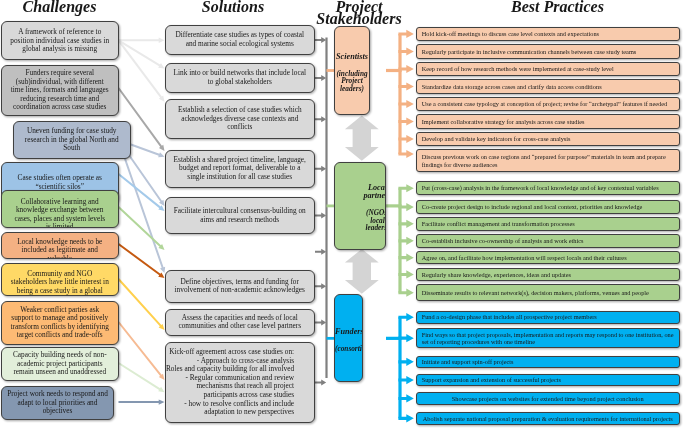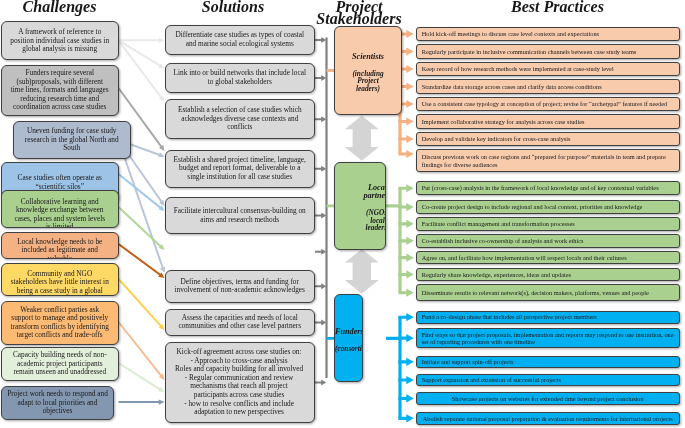--- a/index.html
+++ b/index.html
@@ -7,21 +7,21 @@
   #stage{position:absolute;left:0;top:0;width:685px;height:428px;}
   .hdr{position:absolute;font-weight:bold;text-align:center;color:#181818;font-size:16px;line-height:11.5px;font-style:italic;}
   svg.wires{position:absolute;left:0;top:0;width:685px;height:428px;}
   .box{position:absolute;box-sizing:border-box;border:1px solid #404040;border-radius:6px;
        display:flex;align-items:center;justify-content:center;text-align:center;overflow:hidden;color:#181818;
        filter:drop-shadow(1.2px 1.2px 0.8px rgba(0,0,0,0.35));}
   .tblock span{display:block;white-space:nowrap;}
   .ch{font-size:7.3px;line-height:8.45px;}
   .sol{background:#d9d9d9;font-size:7.3px;line-height:8.6px;}
   .solL{justify-content:flex-start;}
-  .solL .tblock{text-align:center;padding-left:9px;}
+  .solL .tblock{text-align:right;}
   .sh{font-style:italic;font-weight:bold;font-size:8.2px;line-height:8.4px;}
   .shblock{width:100%;position:relative;top:2px;}
   .shn{display:block;}
   .shs{display:block;font-size:7.3px;line-height:7.5px;}
   .shgap{height:8.5px;}
   .shleft .shblock{text-align:center;padding-left:11px;margin-left:24px;}
   .bp{font-size:6.3px;line-height:7.5px;border-radius:3px;}
   .bp span{padding:0 5.2px;}
   .bpl{justify-content:flex-start;text-align:left;}
   .bpc{justify-content:center;text-align:center;}
@@ -99,21 +99,21 @@
 <div class="box ch" style="left:1.0px;top:21.2px;width:117.5px;height:39.3px;background:#d9d9d9">
       <div class="tblock" style="position:relative;top:0px">
         <span class="ln">A framework of reference to</span>
         <span class="ln">position individual case studies in</span>
         <span class="ln">global analysis is missing</span>
       </div>
     </div>
 <div class="box ch" style="left:1.0px;top:64.5px;width:117.5px;height:51.7px;background:#bfbfbf">
       <div class="tblock" style="position:relative;top:0px">
         <span class="ln">Funders require several</span>
-        <span class="ln">(sub)proposals, with different</span>
+        <span class="ln">(sub)individual, with different</span>
         <span class="ln">time lines, formats and languages</span>
         <span class="ln">reducing research time and</span>
         <span class="ln">coordination across case studies</span>
       </div>
     </div>
 <div class="box ch" style="left:13px;top:121.3px;width:117.5px;height:37.7px;background:#aebacd">
       <div class="tblock" style="position:relative;top:0px">
         <span class="ln">Uneven funding for case study</span>
         <span class="ln">research in the global North and</span>
         <span class="ln">South</span>
@@ -219,21 +219,21 @@
         <span class="ln">Kick-off agreement across case studies on:</span>
         <span class="ln">- Approach to cross-case analysis</span>
         <span class="ln">Roles and capacity building for all involved</span>
         <span class="ln">- Regular communication and review</span>
         <span class="ln">mechanisms that reach all project</span>
         <span class="ln">participants across case studies</span>
         <span class="ln">- how to resolve conflicts and include</span>
         <span class="ln">adaptation to new perspectives</span>
       </div>
     </div>
-<div class="box sh " style="left:334.0px;top:26.1px;width:68px;height:88.8px;background:#f8cbad">
+<div class="box sh " style="left:334.0px;top:26.1px;width:36px;height:88.8px;background:#f8cbad">
       <div class="shblock">
         <div>
           <span class="shn">Scientists</span>
         </div>
         <div class="shgap"></div>
         <div>
           <span class="shs">(including</span>
           <span class="shs">Project</span>
           <span class="shs">leaders)</span>
         </div>

